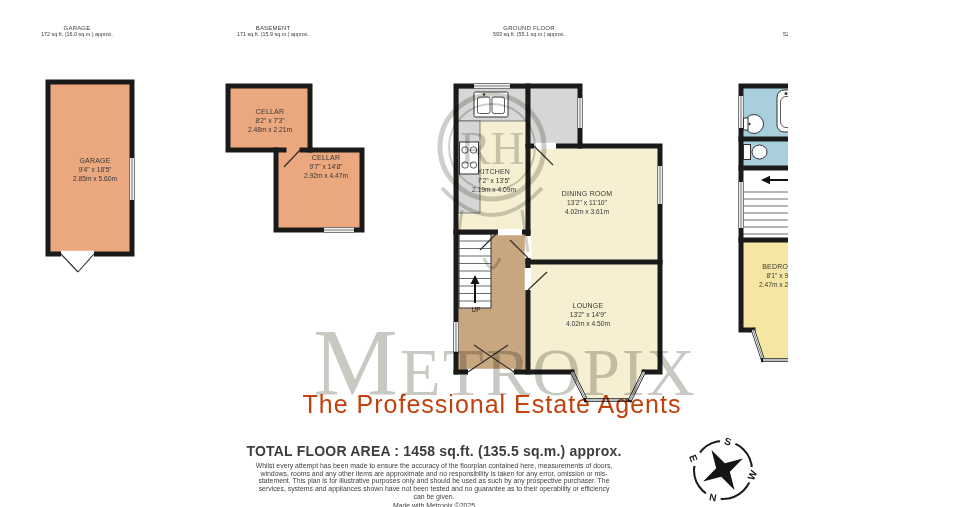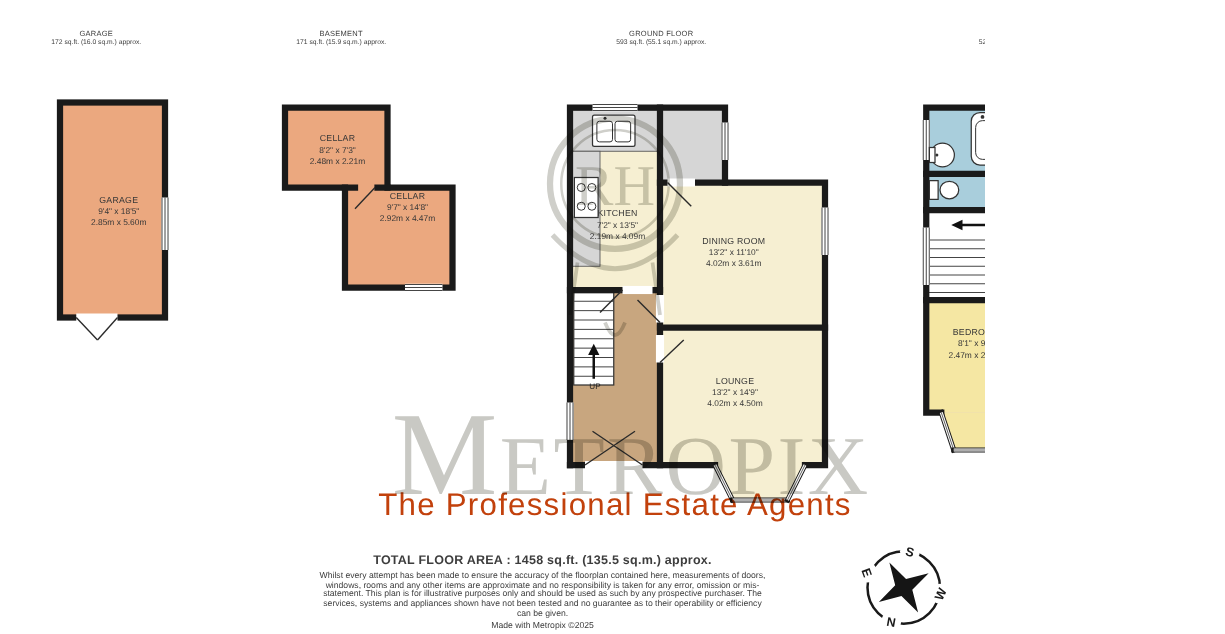--- a/index.html
+++ b/index.html
@@ -33,21 +33,21 @@
   .floor-caption .t{display:block;font-size:6px;letter-spacing:.2px}
   .floor-caption .a{display:block;font-size:5.4px}
   .room-label{position:absolute;text-align:center;color:#373737;z-index:30;line-height:1.28}
   .room-label .rname{display:block;font-size:7px;letter-spacing:.2px}
   .room-label .rdim{display:block;font-size:6.7px}
   .stairs-label{position:absolute;text-align:center;color:#222;font-size:6.5px;z-index:30}
   .wm{position:absolute;z-index:20;mix-blend-mode:multiply;white-space:nowrap;text-align:center}
   .wm-brand{font-family:"Liberation Serif",serif;font-variant:small-caps;font-size:95px;line-height:1;letter-spacing:2px;color:var(--c-watermark_gray)}
   .wm-tag{font-family:"Liberation Sans",sans-serif;font-size:25px;line-height:1;letter-spacing:1px;color:#c2410c}
   .footer{position:absolute;left:134px;top:443px;width:600px;text-align:center;color:#3d3d3d;z-index:30}
-  .footer .total{font-size:10px;font-weight:bold;letter-spacing:.2px}
+  .footer .total{font-size:14px;font-weight:bold;letter-spacing:.2px}
   .footer .disc{width:362px;margin:3px auto 0;font-size:6.9px;line-height:1.12}
   .footer .credit{font-size:6.9px;margin-top:1px}
   .compass-letter{font-size:10px;font-weight:bold;fill:#1a1a1a;text-anchor:middle}
 </style>
 </head>
 <body>
 
 <div class="canvas">
 
   <div class="floor-caption" style="left:17px;top:25px;width:120px">

